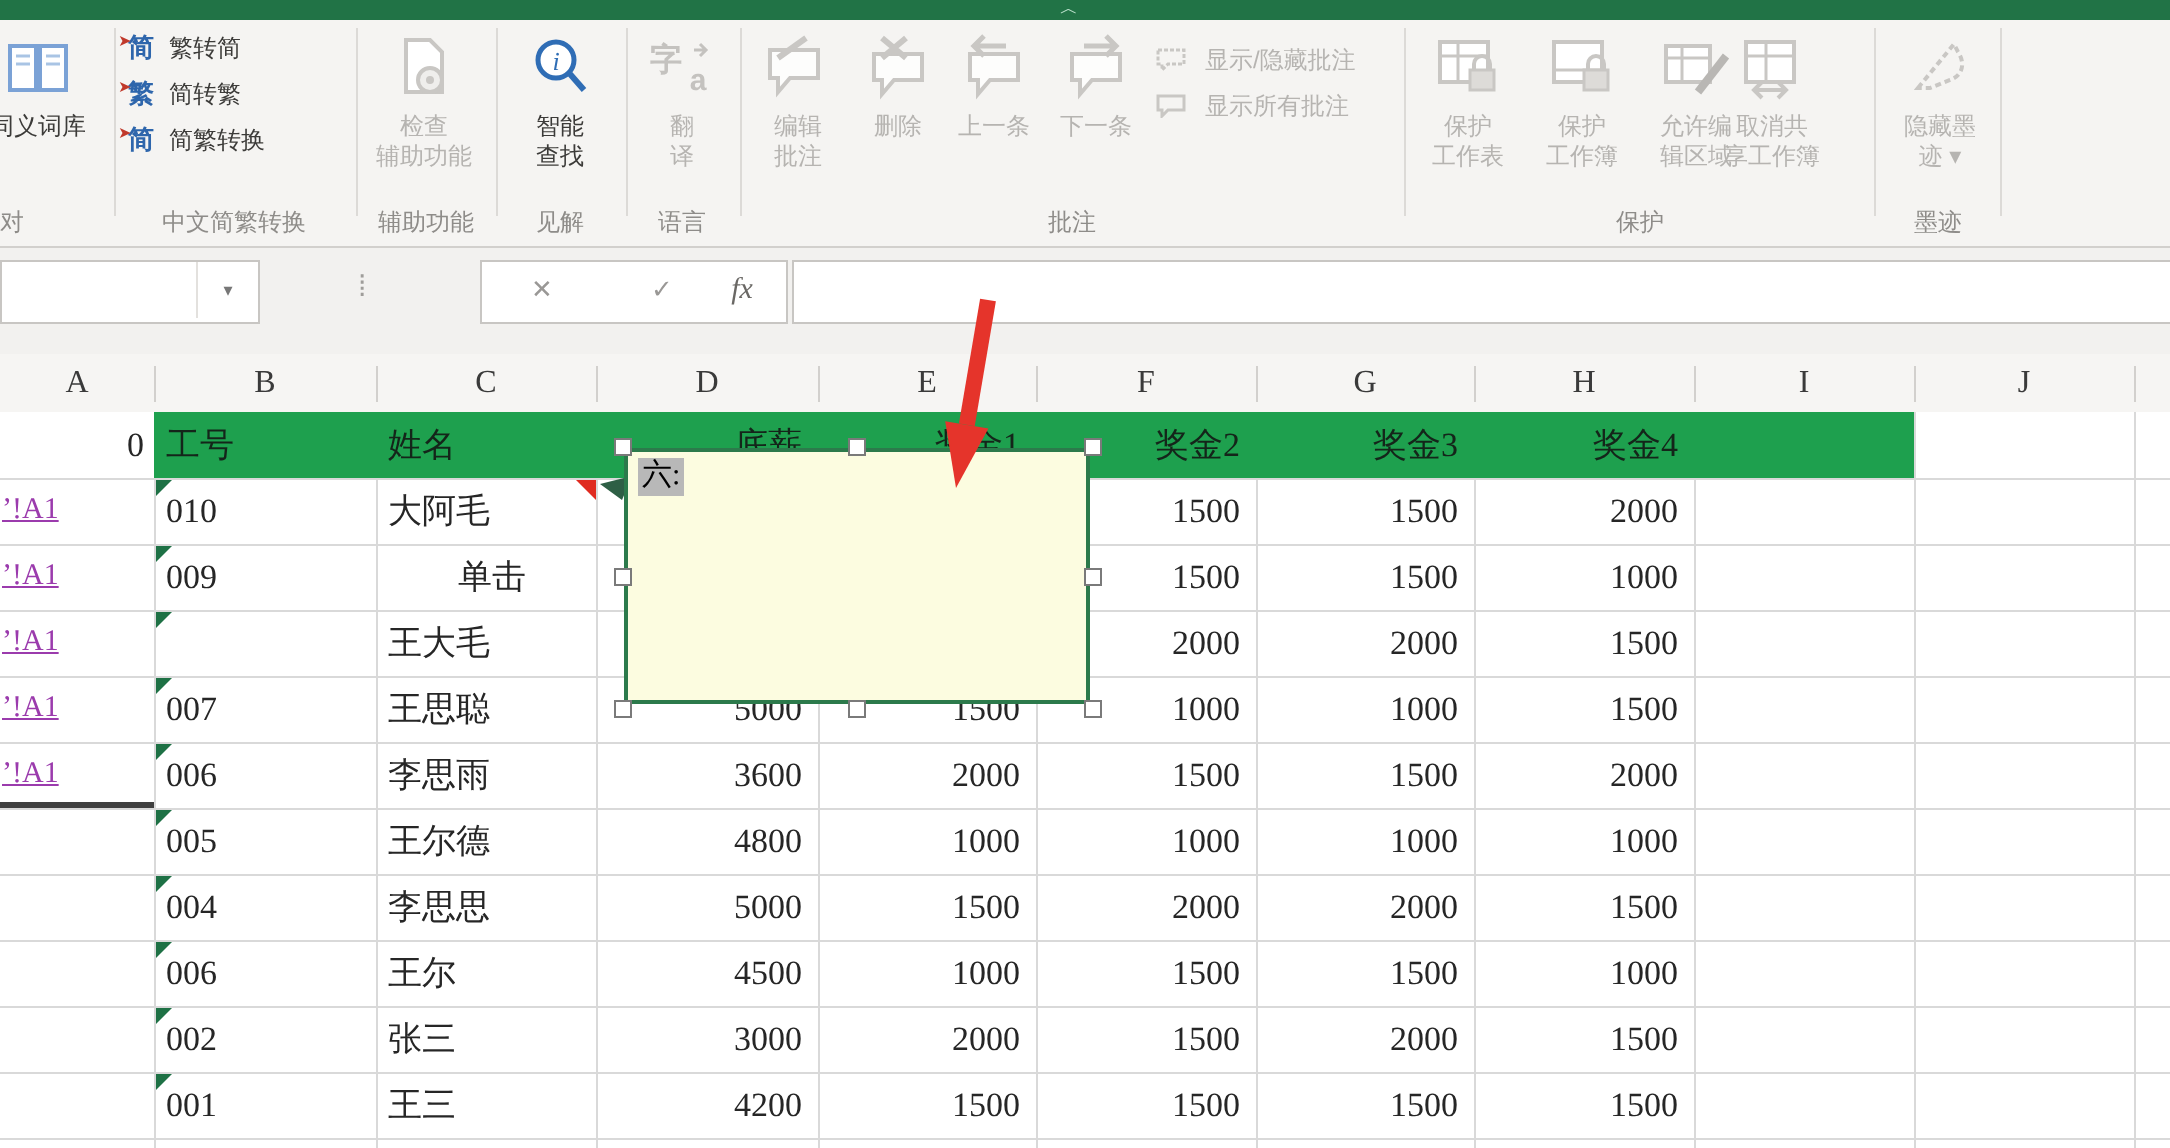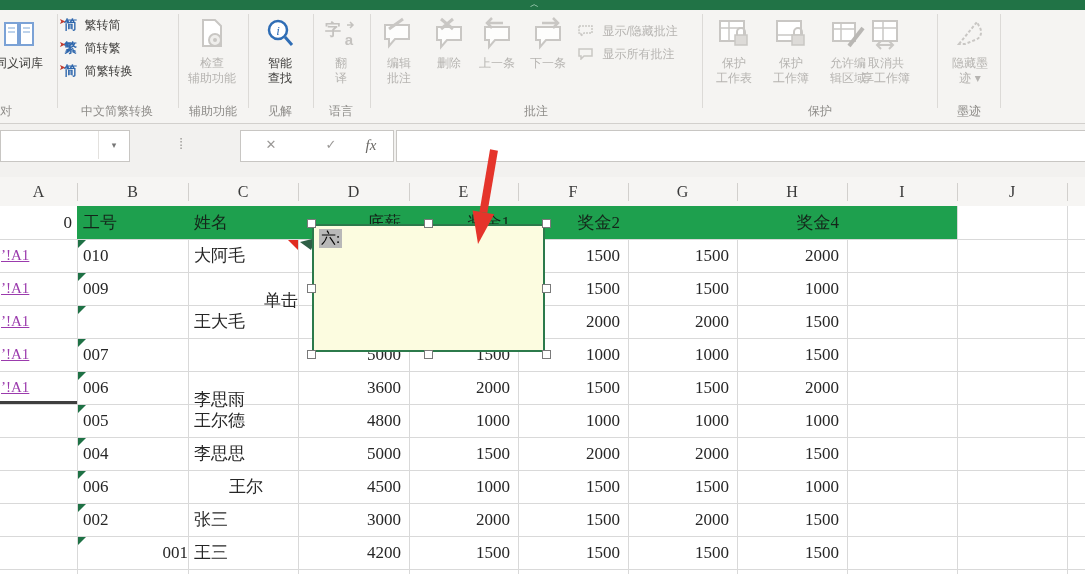--- a/index.html
+++ b/index.html
@@ -327,82 +327,84 @@
       <div class="hline" style="top: 297px;"></div>
       <div class="hline" style="top: 330px;"></div>
       <div class="hline" style="top: 363px;"></div>
       <div class="greenbar" style="background: rgb(30, 160, 78);"></div>
       <div class="cell" style="top: 0px; left: 0px; width: 77px; text-align: right; padding: 0px 5px 0px 0px; box-sizing: border-box;">0</div>
       <div class="cell hdr" style="top: 0px; left: 77px; width: 111px; text-align: left; padding: 0px 0px 0px 6px; box-sizing: border-box;">工号</div>
       <div class="cell hdr" style="top: 0px; left: 298px; width: 111px; text-align: right; padding: 0px 8px 0px 0px; box-sizing: border-box;">底薪</div>
       <div class="cell hdr" style="top: 0px; left: 188px; width: 110px; text-align: left; padding: 0px 0px 0px 6px; box-sizing: border-box;">姓名</div>
       <div class="cell hdr" style="top: 0px; left: 409px; width: 109px; text-align: right; padding: 0px 8px 0px 0px; box-sizing: border-box;">奖金1</div>
       <div class="cell hdr" style="top: 0px; left: 518px; width: 110px; text-align: right; padding: 0px 8px 0px 0px; box-sizing: border-box;">奖金2</div>
+      <div class="cell hdr" style="top: 0px; left: 628px; width: 109px; text-align: right; padding: 0px 8px 0px 0px; box-sizing: border-box;">奖金3</div>
       <div class="cell hdr" style="top: 0px; left: 737px; width: 110px; text-align: right; padding: 0px 8px 0px 0px; box-sizing: border-box;">奖金4</div>
       <div class="cell link" style="top: 33px; left: 0px; width: 77px; text-align: left; padding: 0px 0px 0px 1px; box-sizing: border-box; color: rgb(155, 59, 173);">’!A1</div>
       <div class="cell" style="top: 33px; left: 77px; width: 111px; text-align: left; padding: 0px 0px 0px 6px; box-sizing: border-box;">010</div>
       <div class="cell" style="top: 33px; left: 188px; width: 110px; text-align: left; padding: 0px 0px 0px 6px; box-sizing: border-box;">大阿毛</div>
       <div class="cell" style="top: 33px; left: 518px; width: 110px; text-align: right; padding: 0px 8px 0px 0px; box-sizing: border-box;">1500</div>
       <div class="cell" style="top: 33px; left: 628px; width: 109px; text-align: right; padding: 0px 8px 0px 0px; box-sizing: border-box;">1500</div>
       <div class="cell" style="top: 33px; left: 737px; width: 110px; text-align: right; padding: 0px 8px 0px 0px; box-sizing: border-box;">2000</div>
       <div class="cell link" style="top: 66px; left: 0px; width: 77px; text-align: left; padding: 0px 0px 0px 1px; box-sizing: border-box; color: rgb(155, 59, 173);">’!A1</div>
       <div class="cell" style="top: 66px; left: 77px; width: 111px; text-align: left; padding: 0px 0px 0px 6px; box-sizing: border-box;">009</div>
-      <div class="cell" style="top: 66px; left: 188px; width: 110px; text-align: right; padding: 12px 0px 0px 6px; box-sizing: border-box;">单击</div>
+      <div class="cell" style="top: 66px; left: 188px; width: 110px; text-align: center; padding: 0px 0px 0px 6px; box-sizing: border-box;">单击</div>
       <div class="cell" style="top: 66px; left: 518px; width: 110px; text-align: right; padding: 0px 8px 0px 0px; box-sizing: border-box;">1500</div>
       <div class="cell" style="top: 66px; left: 628px; width: 109px; text-align: right; padding: 0px 8px 0px 0px; box-sizing: border-box;">1500</div>
       <div class="cell" style="top: 66px; left: 737px; width: 110px; text-align: right; padding: 0px 8px 0px 0px; box-sizing: border-box;">1000</div>
       <div class="cell link" style="top: 99px; left: 0px; width: 77px; text-align: left; padding: 0px 0px 0px 1px; box-sizing: border-box; color: rgb(155, 59, 173);">’!A1</div>
       <div class="cell" style="top: 99px; left: 188px; width: 110px; text-align: left; padding: 0px 0px 0px 6px; box-sizing: border-box;">王大毛</div>
       <div class="cell" style="top: 99px; left: 518px; width: 110px; text-align: right; padding: 0px 8px 0px 0px; box-sizing: border-box;">2000</div>
       <div class="cell" style="top: 99px; left: 628px; width: 109px; text-align: right; padding: 0px 8px 0px 0px; box-sizing: border-box;">2000</div>
       <div class="cell" style="top: 99px; left: 737px; width: 110px; text-align: right; padding: 0px 8px 0px 0px; box-sizing: border-box;">1500</div>
       <div class="cell link" style="top: 132px; left: 0px; width: 77px; text-align: left; padding: 0px 0px 0px 1px; box-sizing: border-box; color: rgb(155, 59, 173);">’!A1</div>
       <div class="cell" style="top: 132px; left: 77px; width: 111px; text-align: left; padding: 0px 0px 0px 6px; box-sizing: border-box;">007</div>
+      <div class="cell" style="top: 132px; left: 188px; width: 110px; text-align: left; padding: 0px 0px 0px 6px; box-sizing: border-box;">王思聪</div>
       <div class="cell" style="top: 132px; left: 298px; width: 111px; text-align: right; padding: 0px 8px 0px 0px; box-sizing: border-box;">5000</div>
       <div class="cell" style="top: 132px; left: 409px; width: 109px; text-align: right; padding: 0px 8px 0px 0px; box-sizing: border-box;">1500</div>
       <div class="cell" style="top: 132px; left: 518px; width: 110px; text-align: right; padding: 0px 8px 0px 0px; box-sizing: border-box;">1000</div>
       <div class="cell" style="top: 132px; left: 628px; width: 109px; text-align: right; padding: 0px 8px 0px 0px; box-sizing: border-box;">1000</div>
       <div class="cell" style="top: 132px; left: 737px; width: 110px; text-align: right; padding: 0px 8px 0px 0px; box-sizing: border-box;">1500</div>
       <div class="cell link" style="top: 165px; left: 0px; width: 77px; text-align: left; padding: 0px 0px 0px 1px; box-sizing: border-box; color: rgb(155, 59, 173);">’!A1</div>
       <div class="cell" style="top: 165px; left: 77px; width: 111px; text-align: left; padding: 0px 0px 0px 6px; box-sizing: border-box;">006</div>
-      <div class="cell" style="top: 165px; left: 188px; width: 110px; text-align: left; padding: 12px 0px 0px 6px; box-sizing: border-box;">李思雨</div>
+      <div class="cell" style="top: 165px; left: 188px; width: 110px; text-align: left; padding: 0px 0px 0px 6px; box-sizing: border-box;">李思雨</div>
       <div class="cell" style="top: 165px; left: 298px; width: 111px; text-align: right; padding: 0px 8px 0px 0px; box-sizing: border-box;">3600</div>
       <div class="cell" style="top: 165px; left: 409px; width: 109px; text-align: right; padding: 0px 8px 0px 0px; box-sizing: border-box;">2000</div>
       <div class="cell" style="top: 165px; left: 518px; width: 110px; text-align: right; padding: 0px 8px 0px 0px; box-sizing: border-box;">1500</div>
       <div class="cell" style="top: 165px; left: 628px; width: 109px; text-align: right; padding: 0px 8px 0px 0px; box-sizing: border-box;">1500</div>
       <div class="cell" style="top: 165px; left: 737px; width: 110px; text-align: right; padding: 0px 8px 0px 0px; box-sizing: border-box;">2000</div>
       <div class="cell" style="top: 198px; left: 77px; width: 111px; text-align: left; padding: 0px 0px 0px 6px; box-sizing: border-box;">005</div>
       <div class="cell" style="top: 198px; left: 188px; width: 110px; text-align: left; padding: 0px 0px 0px 6px; box-sizing: border-box;">王尔德</div>
       <div class="cell" style="top: 198px; left: 298px; width: 111px; text-align: right; padding: 0px 8px 0px 0px; box-sizing: border-box;">4800</div>
       <div class="cell" style="top: 198px; left: 409px; width: 109px; text-align: right; padding: 0px 8px 0px 0px; box-sizing: border-box;">1000</div>
       <div class="cell" style="top: 198px; left: 518px; width: 110px; text-align: right; padding: 0px 8px 0px 0px; box-sizing: border-box;">1000</div>
       <div class="cell" style="top: 198px; left: 628px; width: 109px; text-align: right; padding: 0px 8px 0px 0px; box-sizing: border-box;">1000</div>
       <div class="cell" style="top: 198px; left: 737px; width: 110px; text-align: right; padding: 0px 8px 0px 0px; box-sizing: border-box;">1000</div>
       <div class="cell" style="top: 231px; left: 77px; width: 111px; text-align: left; padding: 0px 0px 0px 6px; box-sizing: border-box;">004</div>
       <div class="cell" style="top: 231px; left: 188px; width: 110px; text-align: left; padding: 0px 0px 0px 6px; box-sizing: border-box;">李思思</div>
       <div class="cell" style="top: 231px; left: 298px; width: 111px; text-align: right; padding: 0px 8px 0px 0px; box-sizing: border-box;">5000</div>
       <div class="cell" style="top: 231px; left: 409px; width: 109px; text-align: right; padding: 0px 8px 0px 0px; box-sizing: border-box;">1500</div>
       <div class="cell" style="top: 231px; left: 518px; width: 110px; text-align: right; padding: 0px 8px 0px 0px; box-sizing: border-box;">2000</div>
       <div class="cell" style="top: 231px; left: 628px; width: 109px; text-align: right; padding: 0px 8px 0px 0px; box-sizing: border-box;">2000</div>
       <div class="cell" style="top: 231px; left: 737px; width: 110px; text-align: right; padding: 0px 8px 0px 0px; box-sizing: border-box;">1500</div>
       <div class="cell" style="top: 264px; left: 77px; width: 111px; text-align: left; padding: 0px 0px 0px 6px; box-sizing: border-box;">006</div>
-      <div class="cell" style="top: 264px; left: 188px; width: 110px; text-align: center; padding: 0px 0px 0px 6px; box-sizing: border-box;">王尔</div>
+      <div class="cell" style="top: 264px; left: 188px; width: 110px; text-align: left; padding: 0px 0px 0px 6px; box-sizing: border-box;">王尔</div>
       <div class="cell" style="top: 264px; left: 298px; width: 111px; text-align: right; padding: 0px 8px 0px 0px; box-sizing: border-box;">4500</div>
       <div class="cell" style="top: 264px; left: 409px; width: 109px; text-align: right; padding: 0px 8px 0px 0px; box-sizing: border-box;">1000</div>
       <div class="cell" style="top: 264px; left: 518px; width: 110px; text-align: right; padding: 0px 8px 0px 0px; box-sizing: border-box;">1500</div>
       <div class="cell" style="top: 264px; left: 628px; width: 109px; text-align: right; padding: 0px 8px 0px 0px; box-sizing: border-box;">1500</div>
       <div class="cell" style="top: 264px; left: 737px; width: 110px; text-align: right; padding: 0px 8px 0px 0px; box-sizing: border-box;">1000</div>
       <div class="cell" style="top: 297px; left: 77px; width: 111px; text-align: left; padding: 0px 0px 0px 6px; box-sizing: border-box;">002</div>
       <div class="cell" style="top: 297px; left: 188px; width: 110px; text-align: left; padding: 0px 0px 0px 6px; box-sizing: border-box;">张三</div>
       <div class="cell" style="top: 297px; left: 298px; width: 111px; text-align: right; padding: 0px 8px 0px 0px; box-sizing: border-box;">3000</div>
       <div class="cell" style="top: 297px; left: 409px; width: 109px; text-align: right; padding: 0px 8px 0px 0px; box-sizing: border-box;">2000</div>
       <div class="cell" style="top: 297px; left: 518px; width: 110px; text-align: right; padding: 0px 8px 0px 0px; box-sizing: border-box;">1500</div>
       <div class="cell" style="top: 297px; left: 628px; width: 109px; text-align: right; padding: 0px 8px 0px 0px; box-sizing: border-box;">2000</div>
       <div class="cell" style="top: 297px; left: 737px; width: 110px; text-align: right; padding: 0px 8px 0px 0px; box-sizing: border-box;">1500</div>
-      <div class="cell" style="top: 330px; left: 77px; width: 111px; text-align: right; padding: 0px 0px 0px 6px; box-sizing: border-box;">001</div>
+      <div class="cell" style="top: 330px; left: 77px; width: 111px; text-align: left; padding: 0px 0px 0px 6px; box-sizing: border-box;">001</div>
       <div class="cell" style="top: 330px; left: 188px; width: 110px; text-align: left; padding: 0px 0px 0px 6px; box-sizing: border-box;">王三</div>
       <div class="cell" style="top: 330px; left: 298px; width: 111px; text-align: right; padding: 0px 8px 0px 0px; box-sizing: border-box;">4200</div>
       <div class="cell" style="top: 330px; left: 409px; width: 109px; text-align: right; padding: 0px 8px 0px 0px; box-sizing: border-box;">1500</div>
       <div class="cell" style="top: 330px; left: 518px; width: 110px; text-align: right; padding: 0px 8px 0px 0px; box-sizing: border-box;">1500</div>
       <div class="cell" style="top: 330px; left: 628px; width: 109px; text-align: right; padding: 0px 8px 0px 0px; box-sizing: border-box;">1500</div>
       <div class="cell" style="top: 330px; left: 737px; width: 110px; text-align: right; padding: 0px 8px 0px 0px; box-sizing: border-box;">1500</div>
       <div class="flagtri" style="left: 78px; top: 34px; border-top-color: rgb(30, 113, 69);"></div>
       <div class="flagtri" style="left: 78px; top: 67px; border-top-color: rgb(30, 113, 69);"></div>
       <div class="flagtri" style="left: 78px; top: 100px; border-top-color: rgb(30, 113, 69);"></div>
       <div class="flagtri" style="left: 78px; top: 133px; border-top-color: rgb(30, 113, 69);"></div>

